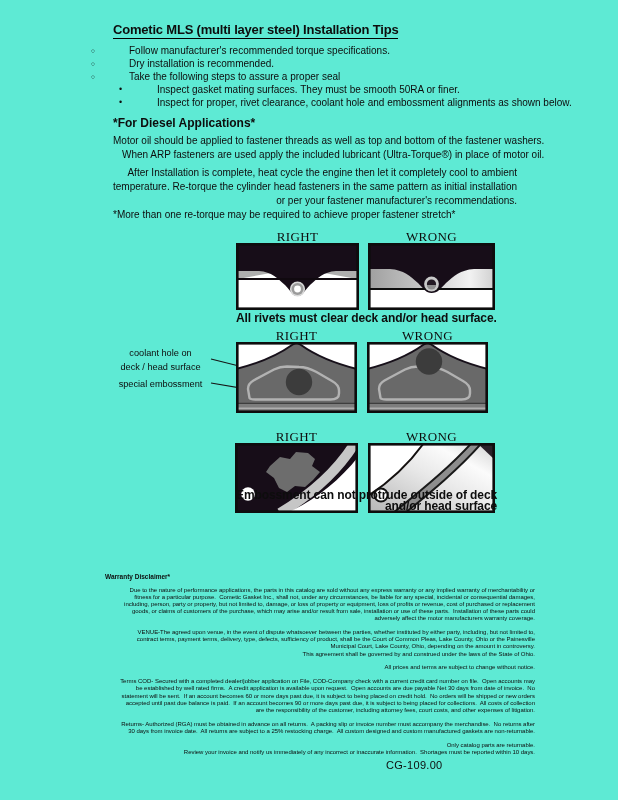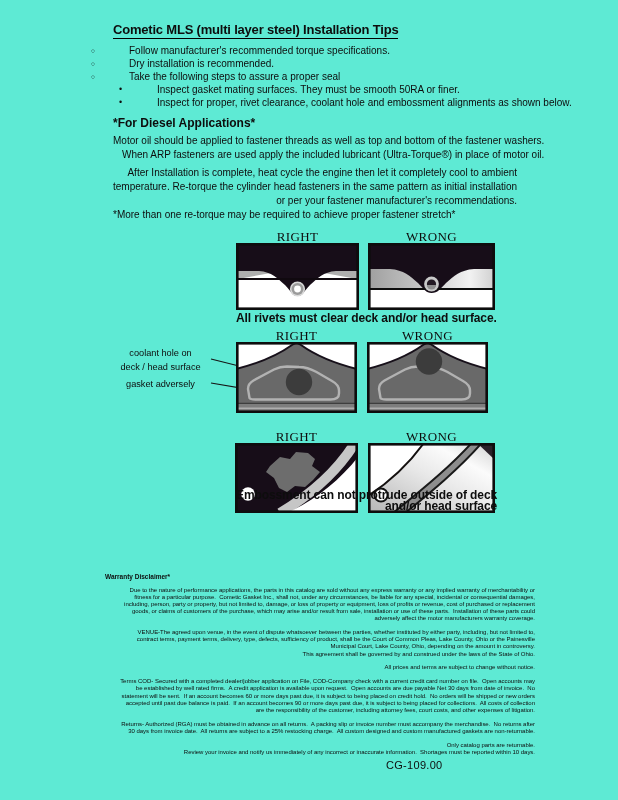--- a/index.html
+++ b/index.html
@@ -119,21 +119,21 @@
     </svg>
   </div>
 
   <div class="caption" id="c1" data-bind-lines="diagrams.sets.0.caption_lines">All rivets must clear deck and/or head surface.</div>
 
   <div class="dg-header" id="h2r" data-bind="diagrams.right_label">RIGHT</div>
   <div class="dg-header" id="h2w" data-bind="diagrams.wrong_label">WRONG</div>
 
   <div class="lbl" id="lbl-coolant" data-bind-lines="diagrams.sets.1.labels.coolant_lines">coolant hole on
 deck / head surface</div>
-  <div class="lbl" id="lbl-emb" data-bind="diagrams.sets.1.labels.embossment">gasket adversely</div>
+  <div class="lbl" id="lbl-emb" data-bind="diagrams.sets.1.labels.embossment">special embossment</div>
 
   <svg id="leaders">
     <line x1="6" y1="9" x2="94" y2="31" stroke="#141414" stroke-width="1.1"></line>
     <line x1="6" y1="33" x2="53" y2="41" stroke="#141414" stroke-width="1.1"></line>
   </svg>
 
   <div class="panel" id="p2r">
     <svg viewBox="0 0 121 71" preserveAspectRatio="none">
       <rect width="121" height="71" fill="#fff"></rect>
       <path d="M0,27 C24,21 42,13 56,3 L60.5,0.5 L65,3 C79,13 97,21 121,27 V71 H0 Z" fill="#696969"></path>

